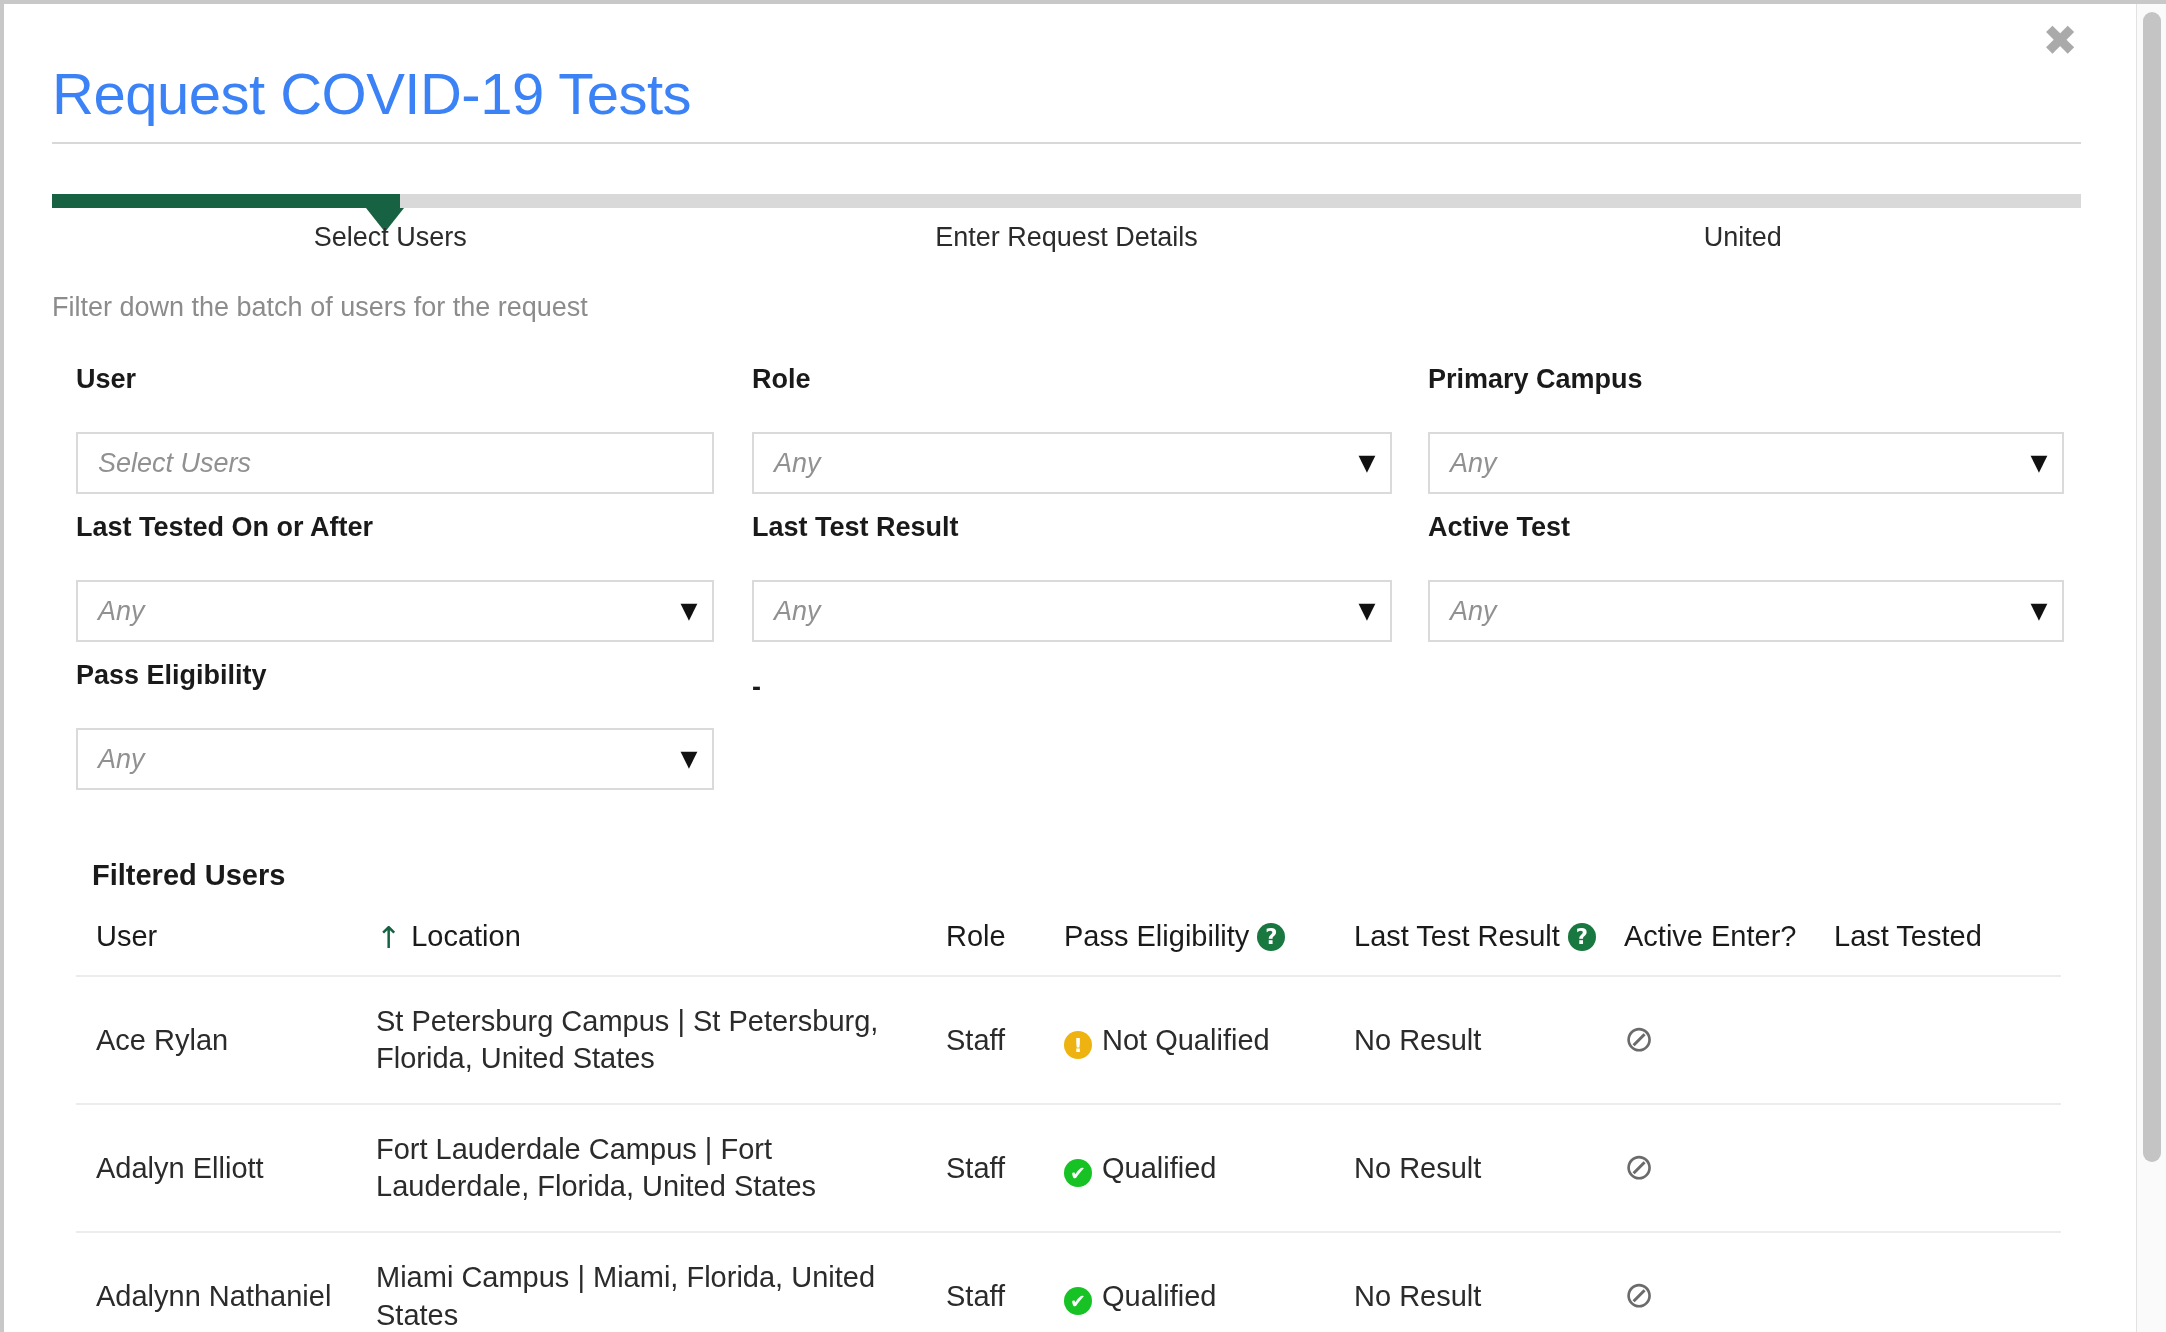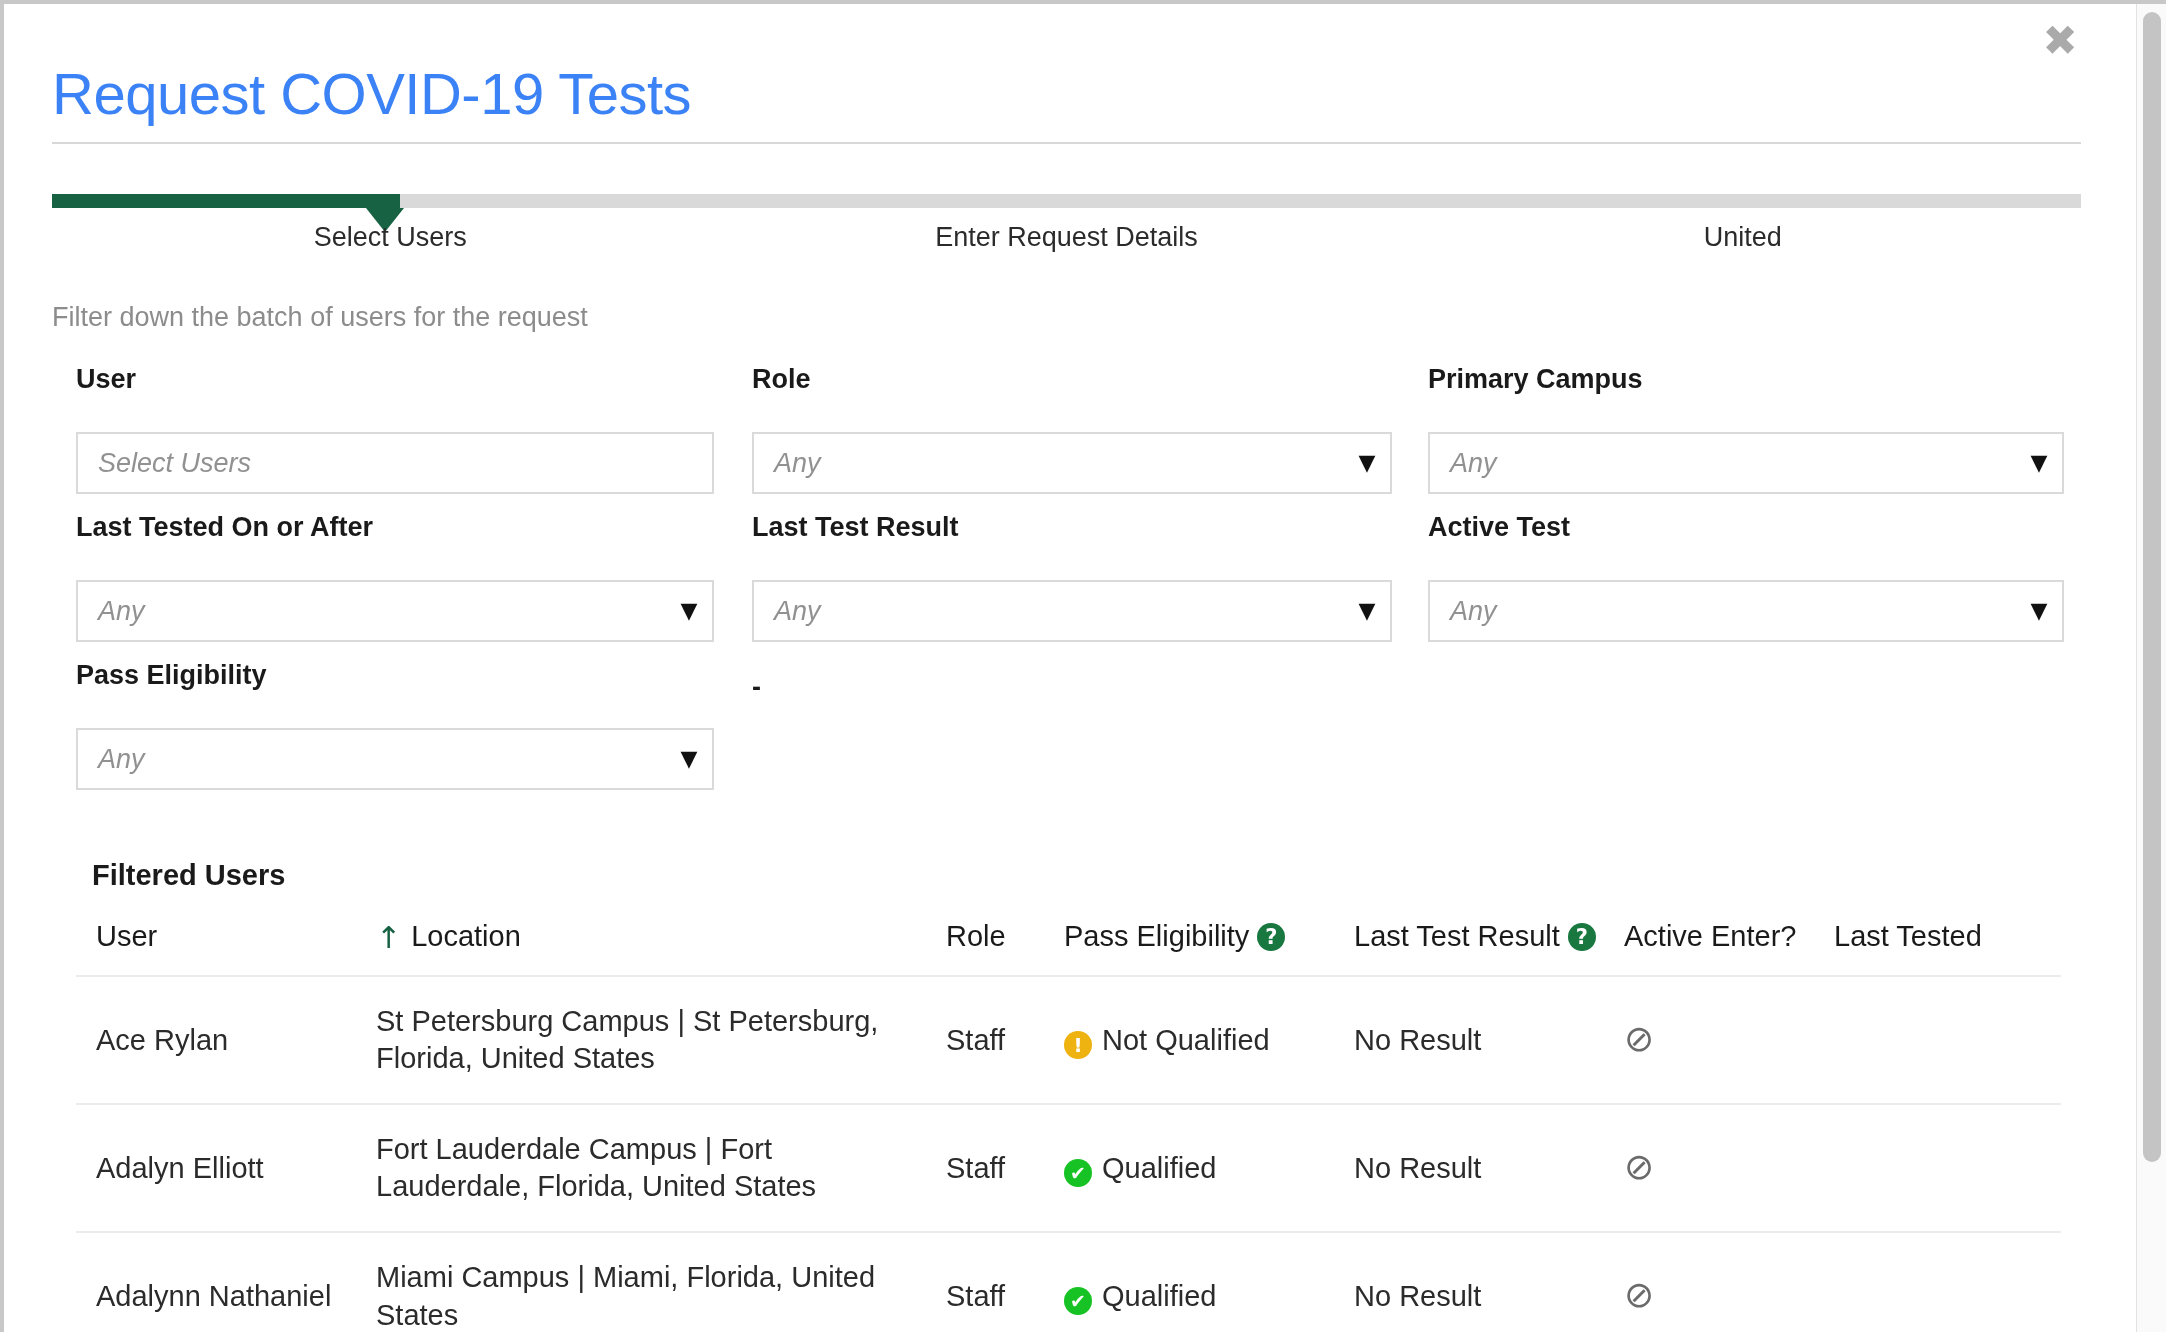--- a/index.html
+++ b/index.html
@@ -125,21 +125,21 @@
     flex: 1;
     text-align: center;
     font-size: 27px;
     color: #2b2b2b;
   }
 
   
   #filter-hint {
     position: absolute;
     left: 48px;
-    top: 298px;
+    top: 288px;
     font-size: 27px;
     color: #8c8c8c;
   }
 
   .field-label {
     position: absolute;
     font-size: 27px;
     font-weight: bold;
     color: #1a1a1a;
   }

